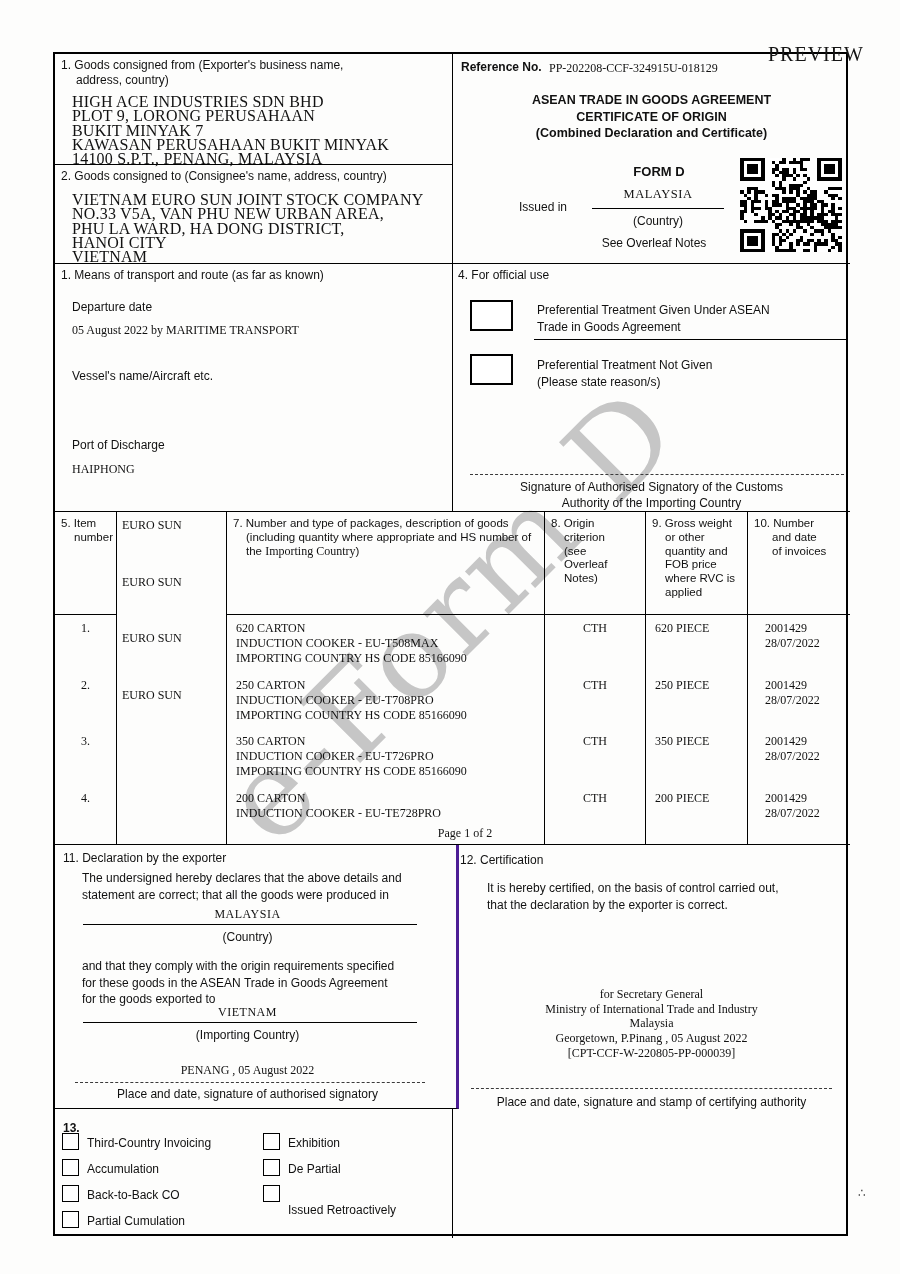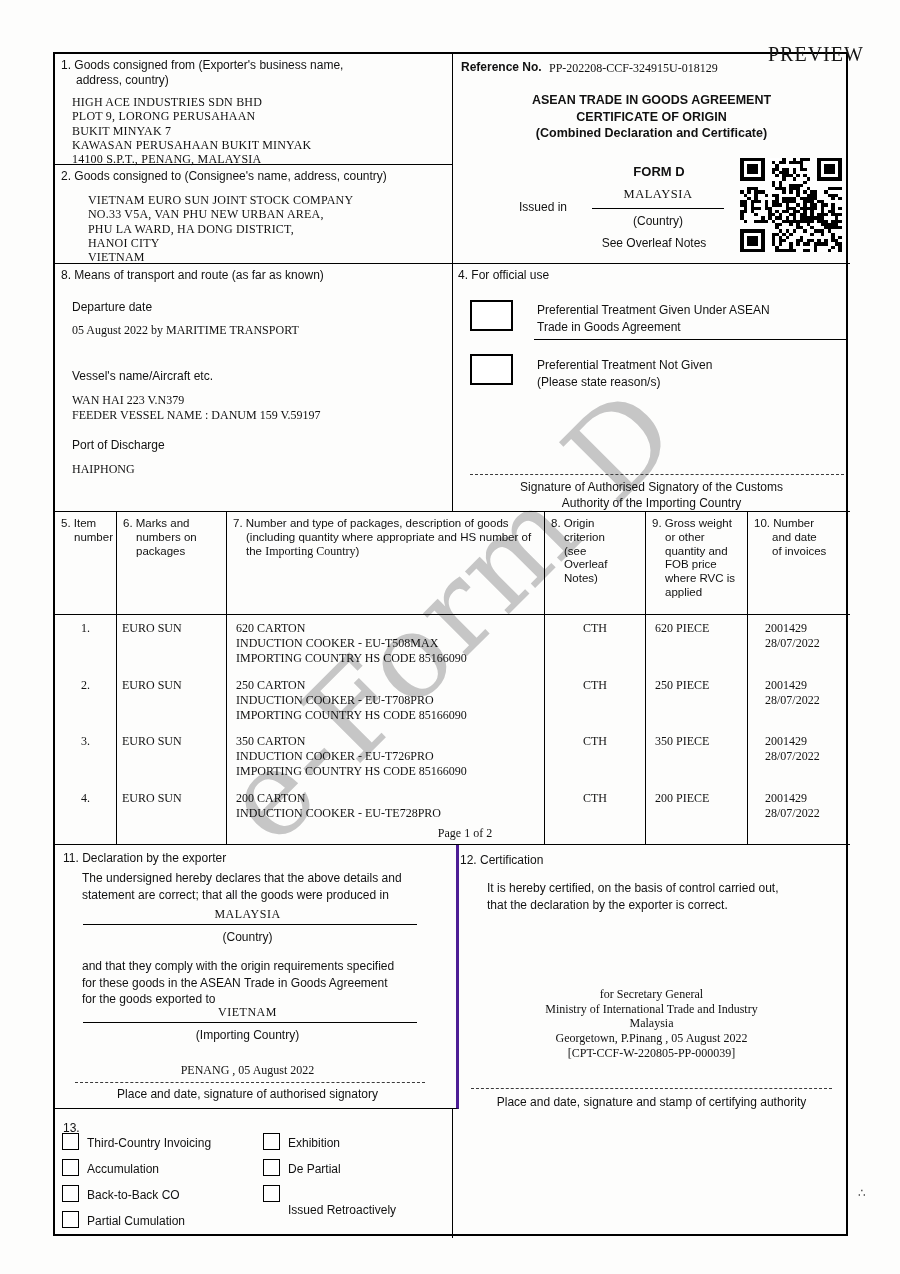--- a/index.html
+++ b/index.html
@@ -32,21 +32,21 @@
   #box2  { left:0;   top:111px;width:398px; height:99px;  border-right:1px solid #000; border-bottom:1px solid #000; }
   #boxref{ left:398px;top:0;   width:397px; height:210px; border-bottom:1px solid #000; }
   #box3  { left:0;   top:210px;width:398px; height:248px; border-right:1px solid #000; border-bottom:1px solid #000; }
   #box4  { left:398px;top:210px;width:397px; height:248px; border-bottom:1px solid #000; }
   #gtable{ left:0;   top:458px;width:795px; height:333px; border-bottom:1px solid #000; display:flex; }
   #box11 { left:0;   top:791px;width:404px; height:264px; border-right:3px solid #4c1d95; border-bottom:1px solid #000; }
   #box12 { left:398px;top:791px;width:397px; height:393px; }
   #box13 { left:0;   top:1055px;width:398px; height:129px; border-right:1px solid #000; }
 
   .h12 { font-size:12px; line-height:15px; }
-  .addr { font-size:12px; line-height:14.3px; letter-spacing:.2px; }
+  .addr { font-size:16px; line-height:14.3px; letter-spacing:.2px; }
   .val  { font-size:12px; }
 
   .cb { position:absolute; border:2px solid #000; background:#fff; }
   .cb.big { width:43px; height:31px; }
   .cb.small { width:17px; height:17px; border-width:1.5px; }
 
   .solidline  { position:absolute; border-top:1.5px solid #000; }
   .dashline   { position:absolute; border-top:1.5px dashed #3a3a3a; }
   .thinline   { position:absolute; border-top:1px solid #000; }
 
@@ -86,21 +86,21 @@
         <div>HIGH ACE INDUSTRIES SDN BHD</div>
         <div>PLOT 9, LORONG PERUSAHAAN</div>
         <div>BUKIT MINYAK 7</div>
         <div>KAWASAN PERUSAHAAN BUKIT MINYAK</div>
         <div>14100 S.P.T., PENANG, MALAYSIA</div>
       </div>
     </div>
 
     <div class="box" id="box2">
       <div class="abs h12" style="left:6px;top:4px;right:4px;">2. Goods consigned to (Consignee's name, address, country)</div>
-      <div class="abs serif addr" style="left:17px;top:28px;margin-left:16px;">
+      <div class="abs serif addr" style="left:17px;top:28px;">
         <div>VIETNAM EURO SUN JOINT STOCK COMPANY</div>
         <div>NO.33 V5A, VAN PHU NEW URBAN AREA,</div>
         <div>PHU LA WARD, HA DONG DISTRICT,</div>
         <div>HANOI CITY</div>
         <div>VIETNAM</div>
       </div>
     </div>
 
     <div class="box" id="boxref">
       <div class="abs h12 b" style="left:8px;top:6px;">Reference No.</div>
@@ -127,28 +127,24 @@
               <path d="M1 1h5v5H1zM23 1h5v5h-5zM1 23h5v5H1z"></path>
             </g>
           <g fill="#000">
               <path d="M2 2h3v3H2zM24 2h3v3h-3zM2 24h3v3H2z"></path>
             </g>
         </svg>
       </div>
     </div>
 
     <div class="box" id="box3">
-      <div class="abs h12" style="left:6px;top:4px;">8. Means of transport and route (as far as known)</div>
+      <div class="abs h12" style="left:6px;top:4px;">1. Means of transport and route (as far as known)</div>
       <div class="abs h12" style="left:17px;top:36px;">Departure date</div>
       <div class="abs serif val" style="left:17px;top:59px;">05 August 2022 by MARITIME TRANSPORT</div>
       <div class="abs h12" style="left:17px;top:105px;">Vessel's name/Aircraft etc.</div>
-      <div class="abs serif val" style="left:17px;top:129px;line-height:15px;">
-        <div>WAN HAI 223 V.N379</div>
-        <div>FEEDER VESSEL NAME : DANUM 159 V.59197</div>
-      </div>
       <div class="abs h12" style="left:17px;top:174px;">Port of Discharge</div>
       <div class="abs serif val" style="left:17px;top:198px;">HAIPHONG</div>
     </div>
 
     <div class="box" id="box4">
       <div class="abs h12" style="left:5px;top:4px;">4. For official use</div>
       <div class="cb big" style="left:17px;top:36px;"></div>
       <div class="abs h12 pre" style="left:84px;top:38px;line-height:16.5px;">Preferential Treatment Given Under ASEAN
 Trade in Goods Agreement</div>
       <div class="thinline" style="left:81px;top:75px;right:2px;"></div>
@@ -165,23 +161,20 @@
         <div class="th hang">5. Item
 number</div>
         <div class="tb">
           <div class="cell r0 ctr">1.</div>
           <div class="cell r1 ctr">2.</div>
           <div class="cell r2 ctr">3.</div>
           <div class="cell r3 ctr">4.</div>
         </div>
       </div>
       <div class="col bdr" id="c6">
-        <div class="th hang">6. Marks and
-numbers on
-packages</div>
         <div class="tb">
           <div class="cell r0 pl5">EURO SUN</div>
           <div class="cell r1 pl5">EURO SUN</div>
           <div class="cell r2 pl5">EURO SUN</div>
           <div class="cell r3 pl5">EURO SUN</div>
         </div>
       </div>
       <div class="col bdr" id="c7">
         <div class="th wrap"><span>7. Number and type of packages, description of goods (including quantity where appropriate and HS number of the </span><span class="serif" style="font-size:12px;">Importing Country</span><span>)</span></div>
         <div class="tb">
@@ -286,21 +279,21 @@
         <div>Ministry of International Trade and Industry</div>
         <div>Malaysia</div>
         <div>Georgetown, P.Pinang , 05 August 2022</div>
         <div>[CPT-CCF-W-220805-PP-000039]</div>
       </div>
       <div class="dashline" style="left:18px;right:18px;top:243px;"></div>
       <div class="abs h12 ctr" style="left:4px;right:4px;top:250px;text-align:center;">Place and date, signature and stamp of certifying authority</div>
     </div>
 
     <div class="box" id="box13">
-      <div class="abs h12" style="left:8px;top:12px;">13.</div>
+      <div class="abs h12" style="left:8px;top:12px;font-weight:bold;">13.</div>
       <div class="cb small" style="left:7px;top:24px;"></div>
       <div class="abs h12" style="left:32px;top:27px;">Third-Country Invoicing</div>
       <div class="cb small" style="left:7px;top:50px;"></div>
       <div class="abs h12" style="left:32px;top:53px;">Accumulation</div>
       <div class="cb small" style="left:7px;top:76px;"></div>
       <div class="abs h12" style="left:32px;top:79px;">Back-to-Back CO</div>
       <div class="cb small" style="left:7px;top:102px;"></div>
       <div class="abs h12" style="left:32px;top:105px;">Partial Cumulation</div>
       <div class="cb small" style="left:208px;top:24px;"></div>
       <div class="abs h12" style="left:233px;top:27px;">Exhibition</div>

